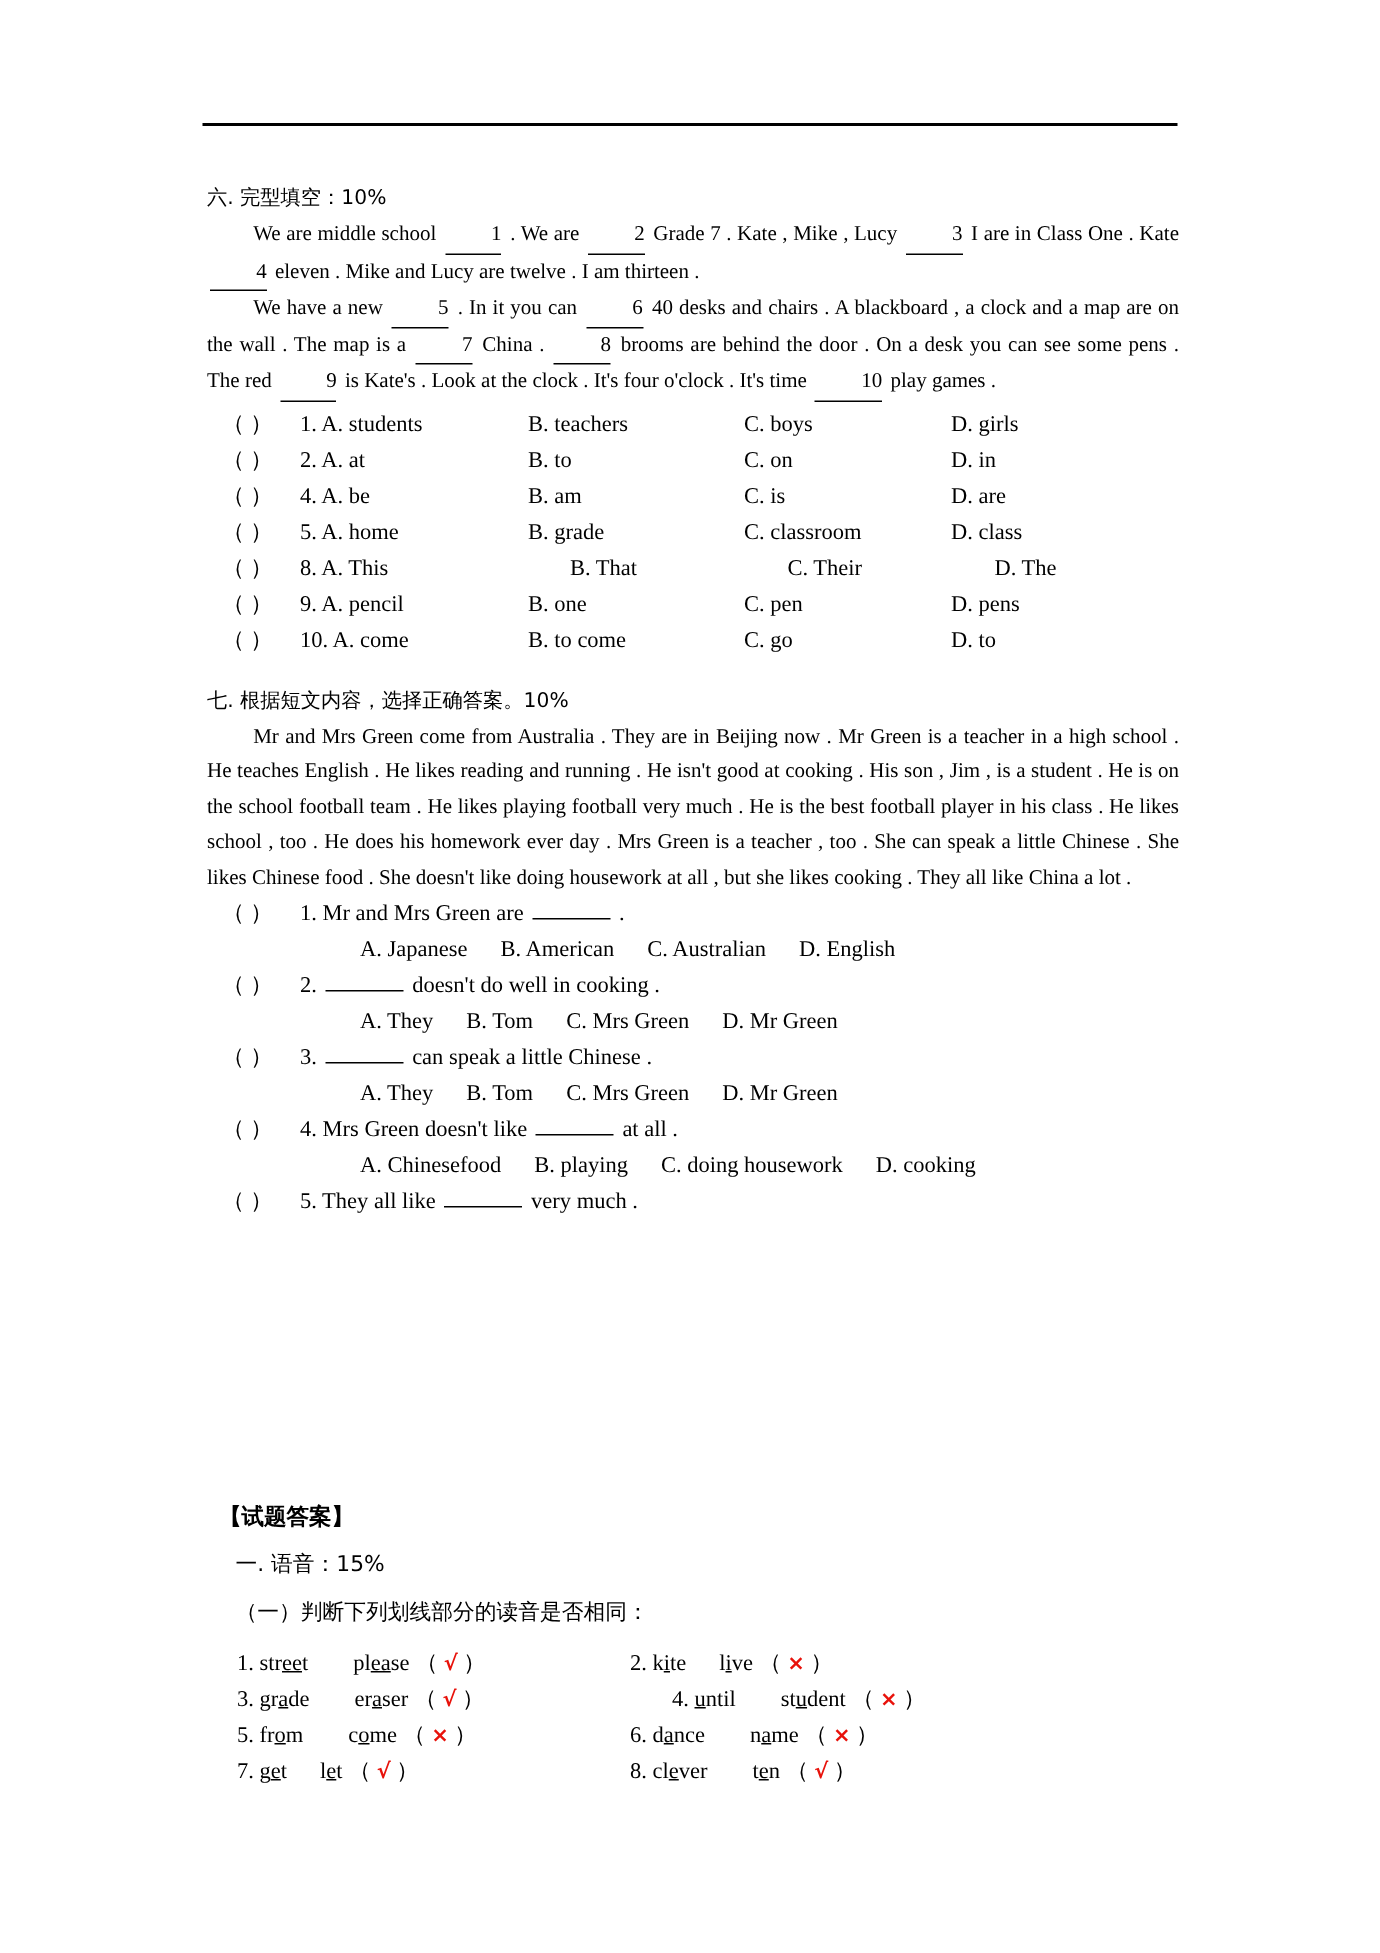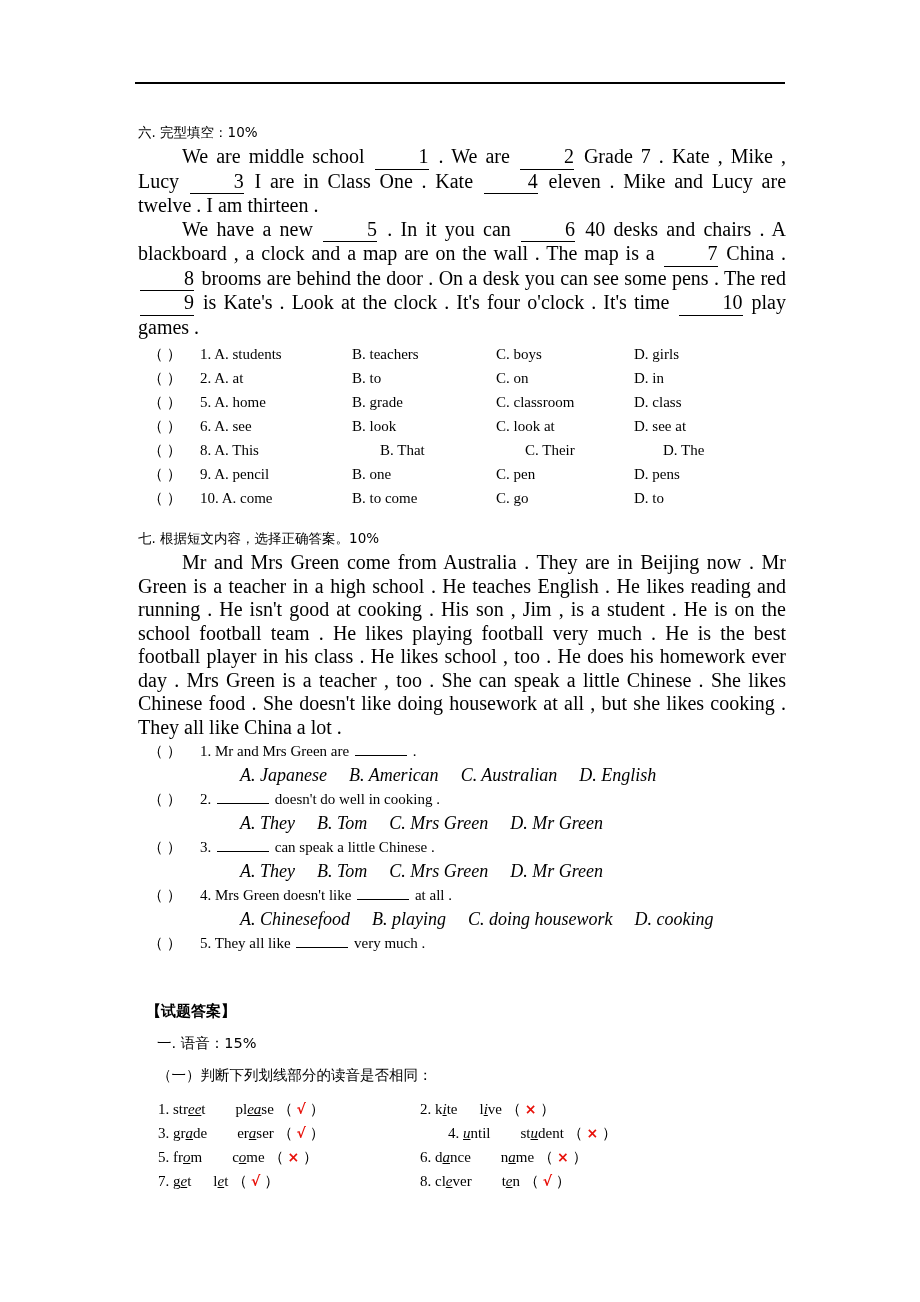--- a/index.html
+++ b/index.html
@@ -38,21 +38,21 @@
     width: 648px;
   }
   .sec-head {
     font-size: 14.5px;
     line-height: 20px;
     margin: 0 0 3px 0;
     white-space: nowrap;
   }
   .cn { font-family: "DejaVu Sans", "Liberation Sans", sans-serif; font-size: 13.5px; }
   .para {
-    font-size: 20px;
+    font-size: 14px;
     line-height: 23.5px;
     margin: 0;
     text-align: justify;
     text-justify: inter-word;
   }
   .para.indent { text-indent: 2.2em; }
   .blank-num {
     display: inline-block;
     min-width: 34px;
     text-align: center;
@@ -83,25 +83,24 @@
   .w3 { width: 138px; }
   .w1b { width: 180px; }
   .w2b { width: 145px; }
   .rc-row {
     font-size: 15px;
     line-height: 24px;
     white-space: nowrap;
     padding-left: 10px;
   }
   .rc-opts {
-    font-size: 18px;
+    font-size: 15px;
     line-height: 24px;
     white-space: nowrap;
     padding-left: 102px;
-    font-style: italic;
   }
   .rc-opts .opt { margin-right: 22px; }
   .gap-before-7 { height: 18px; }
   .answers {
     position: absolute;
     left: 146px;
     top: 1000px;
     width: 648px;
   }
   .ans-title {
@@ -128,21 +127,21 @@
     position: relative;
   }
   .ans-col {
     display: inline-block;
     width: 262px;
   }
   .ans-col.ind { padding-left: 28px; width: 234px; }
   .ans-word { margin-right: 4px; }
   .gap-sm { display: inline-block; width: 18px; }
   .gap-md { display: inline-block; width: 26px; }
-  u { text-decoration: underline; text-underline-offset: 1px; font-style: italic; }
+  u { text-decoration: underline; text-underline-offset: 1px; }
   .mark {
     color: #e8120b;
     font-family: "DejaVu Sans", sans-serif;
     font-size: 14px;
     font-weight: bold;
   }
   .mark-x { color: #e8120b; font-family: "DejaVu Sans", sans-serif; font-size: 14px; font-weight: bold; }
 </style>
 </head>
 <body>
@@ -158,24 +157,24 @@
     <p class="para indent"><span>We are middle school </span><span class="blank-num">1</span><span> . We are </span><span class="blank-num">2</span><span> Grade 7 . Kate , Mike , Lucy </span><span class="blank-num">3</span><span> I are in Class One . Kate </span><span class="blank-num">4</span><span> eleven . Mike and Lucy are twelve . I am thirteen .</span></p>
 
     <p class="para indent"><span>We have a new </span><span class="blank-num">5</span><span> . In it you can </span><span class="blank-num">6</span><span> 40 desks and chairs . A blackboard , a clock and a map are on the wall . The map is a </span><span class="blank-num">7</span><span> China . </span><span class="blank-num">8</span><span> brooms are behind the door . On a desk you can see some pens . The red </span><span class="blank-num">9</span><span> is Kate's . Look at the clock . It's four o'clock . It's time </span><span class="blank-num">10</span><span> play games .</span></p>
 
     <div class="opt-rows">
       <div class="opt-row"><span class="paren">（     ）</span><span class="qnum opt w1"><span>1.</span> <span>A. students</span></span><span class="opt w2">B. teachers</span><span class="opt w3">C. boys</span><span class="opt">D. girls</span></div>
 
       <div class="opt-row"><span class="paren">（     ）</span><span class="qnum opt w1"><span>2.</span> <span>A. at</span></span><span class="opt w2">B. to</span><span class="opt w3">C. on</span><span class="opt">D. in</span></div>
 
 
+      <div class="opt-row"><span class="paren">（     ）</span><span class="qnum opt w1"><span>4.</span> <span>A. be</span></span><span class="opt w2">B. am</span><span class="opt w3">C. is</span><span class="opt">D. are</span></div>
 
       <div class="opt-row"><span class="paren">（     ）</span><span class="qnum opt w1"><span>5.</span> <span>A. home</span></span><span class="opt w2">B. grade</span><span class="opt w3">C. classroom</span><span class="opt">D. class</span></div>
 
-      <div class="opt-row"><span class="paren">（     ）</span><span class="qnum opt w1"><span>6.</span> <span>A. see</span></span><span class="opt w2">B. look</span><span class="opt w3">C. look at</span><span class="opt">D. see at</span></div>
 
 
       <div class="opt-row"><span class="paren">（     ）</span><span class="qnum opt w1b"><span>8.</span> <span>A. This</span></span><span class="opt w2b">B. That</span><span class="opt w3">C. Their</span><span class="opt">D. The</span></div>
 
       <div class="opt-row"><span class="paren">（     ）</span><span class="qnum opt w1"><span>9.</span> <span>A. pencil</span></span><span class="opt w2">B. one</span><span class="opt w3">C. pen</span><span class="opt">D. pens</span></div>
 
       <div class="opt-row"><span class="paren">（     ）</span><span class="qnum opt w1"><span>10.</span> <span>A. come</span></span><span class="opt w2">B. to come</span><span class="opt w3">C. go</span><span class="opt">D. to</span></div>
     </div>
 
     <div class="gap-before-7"></div>

